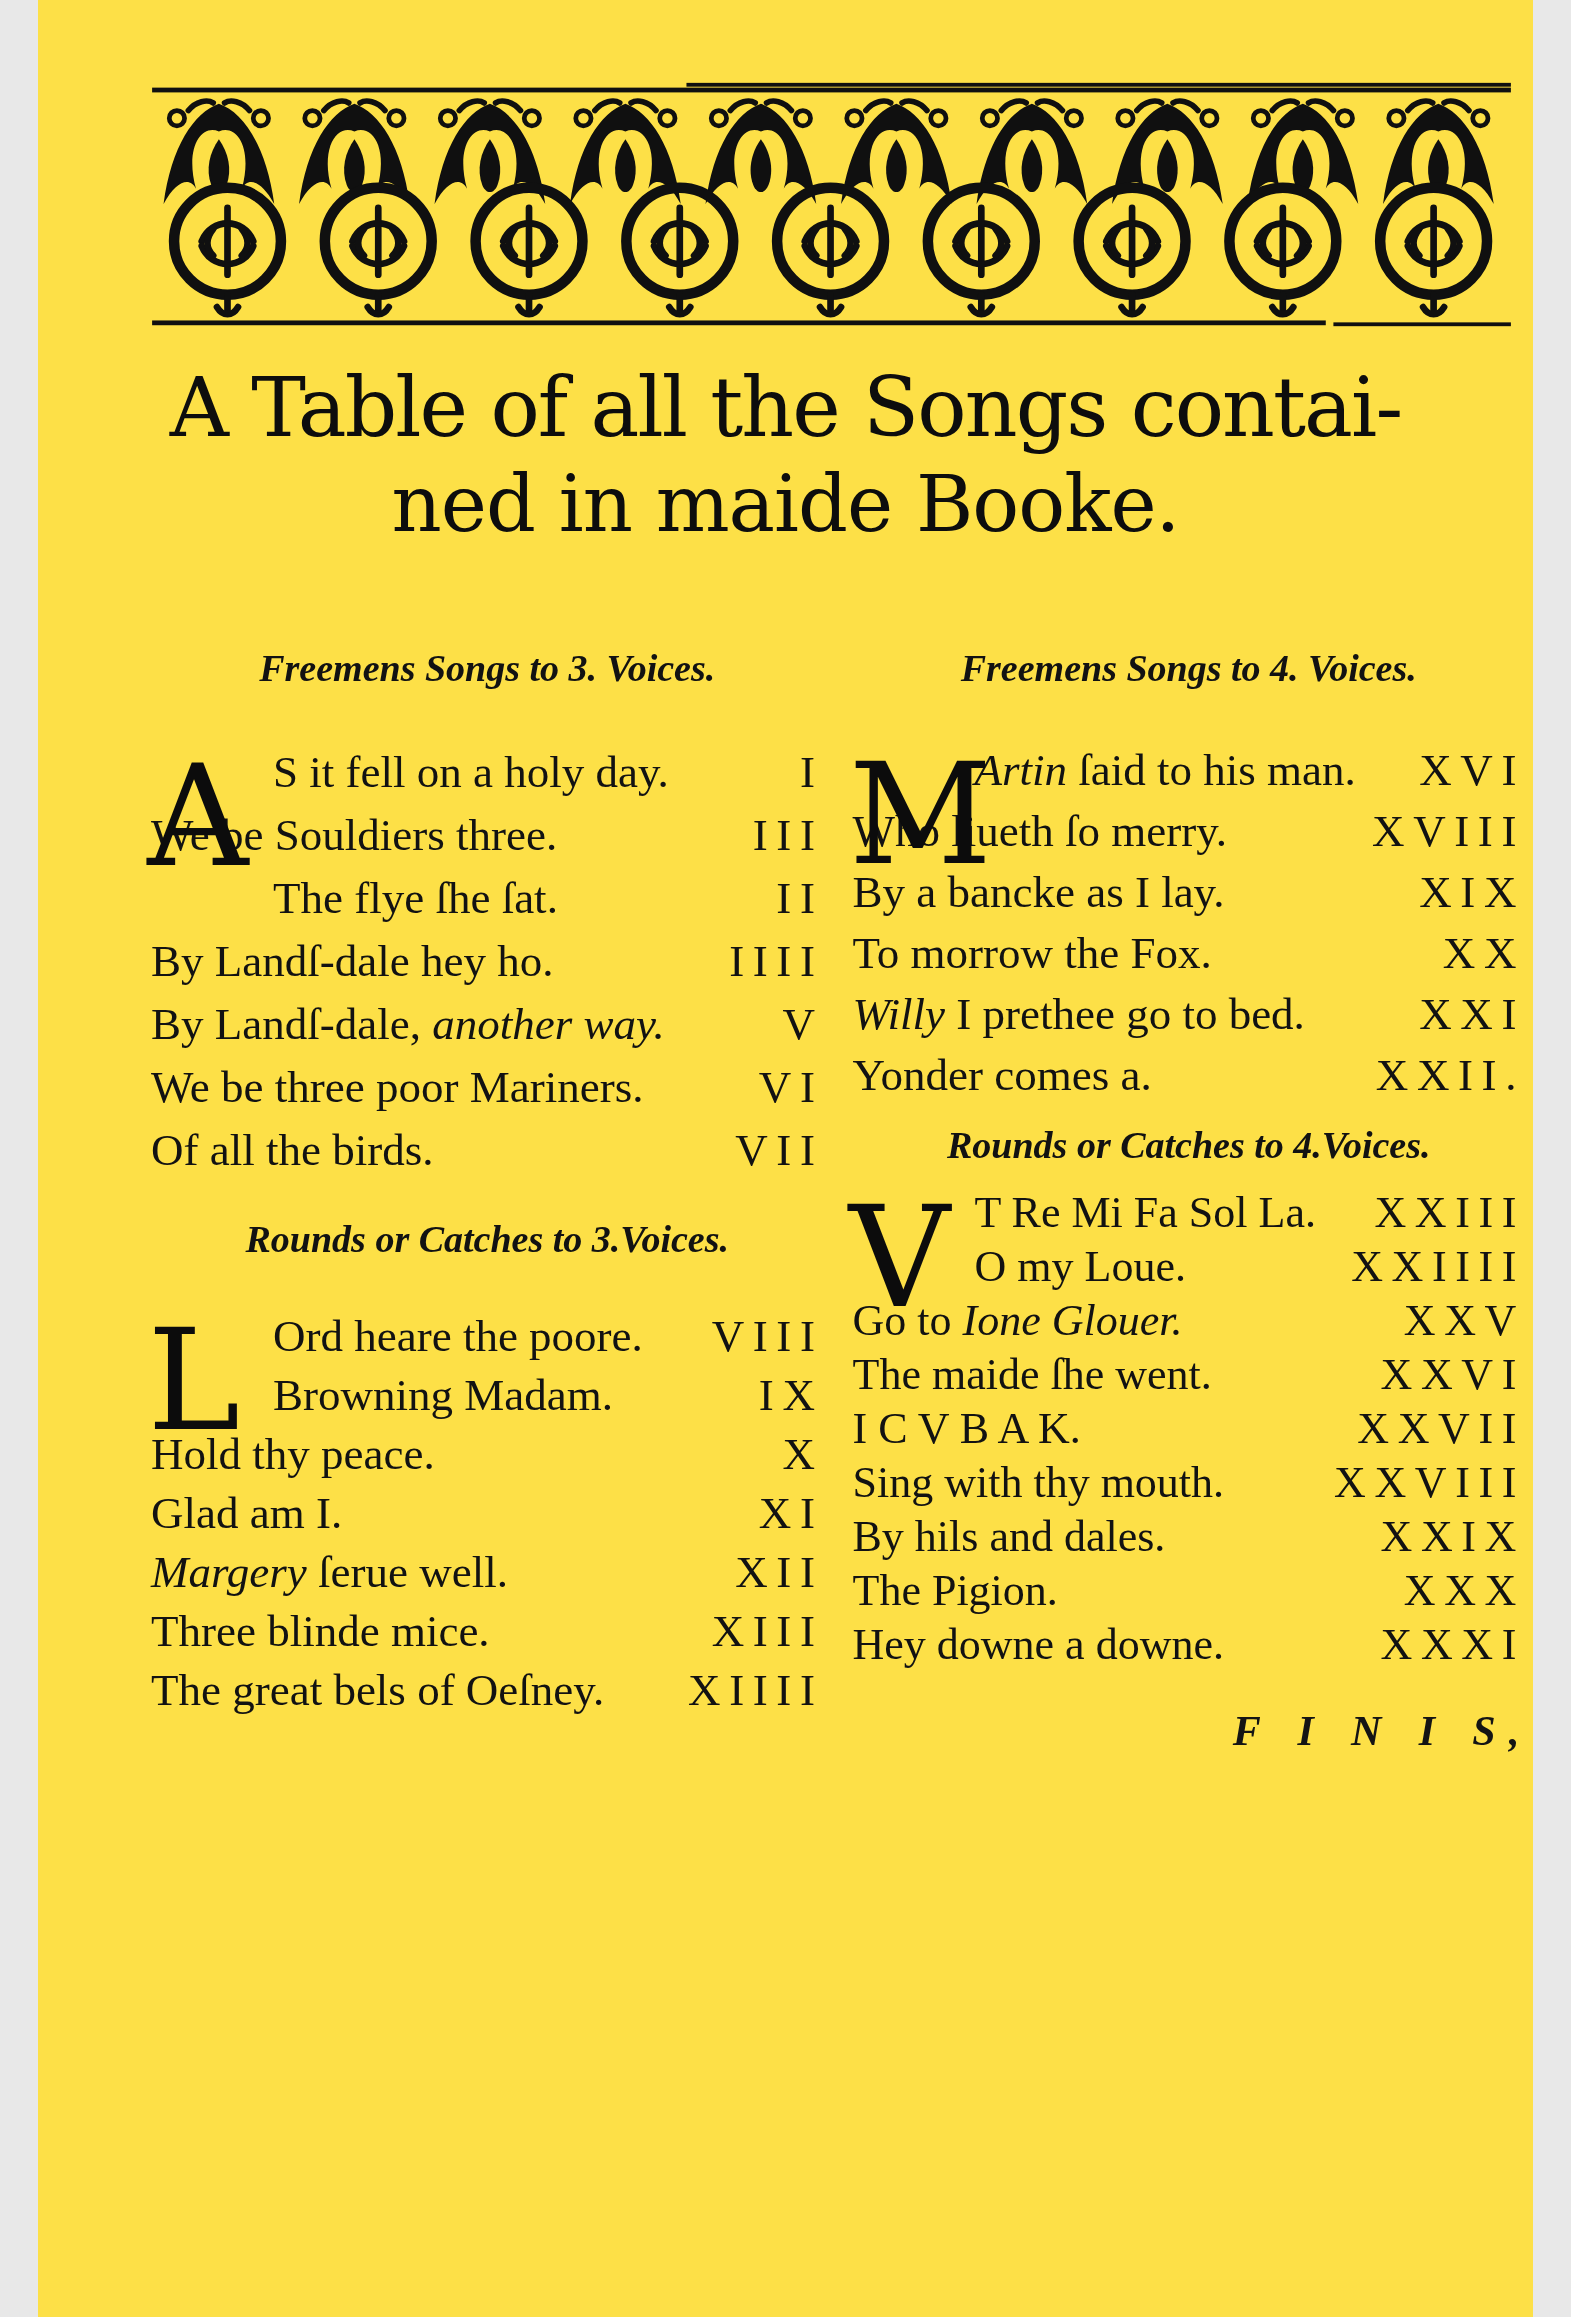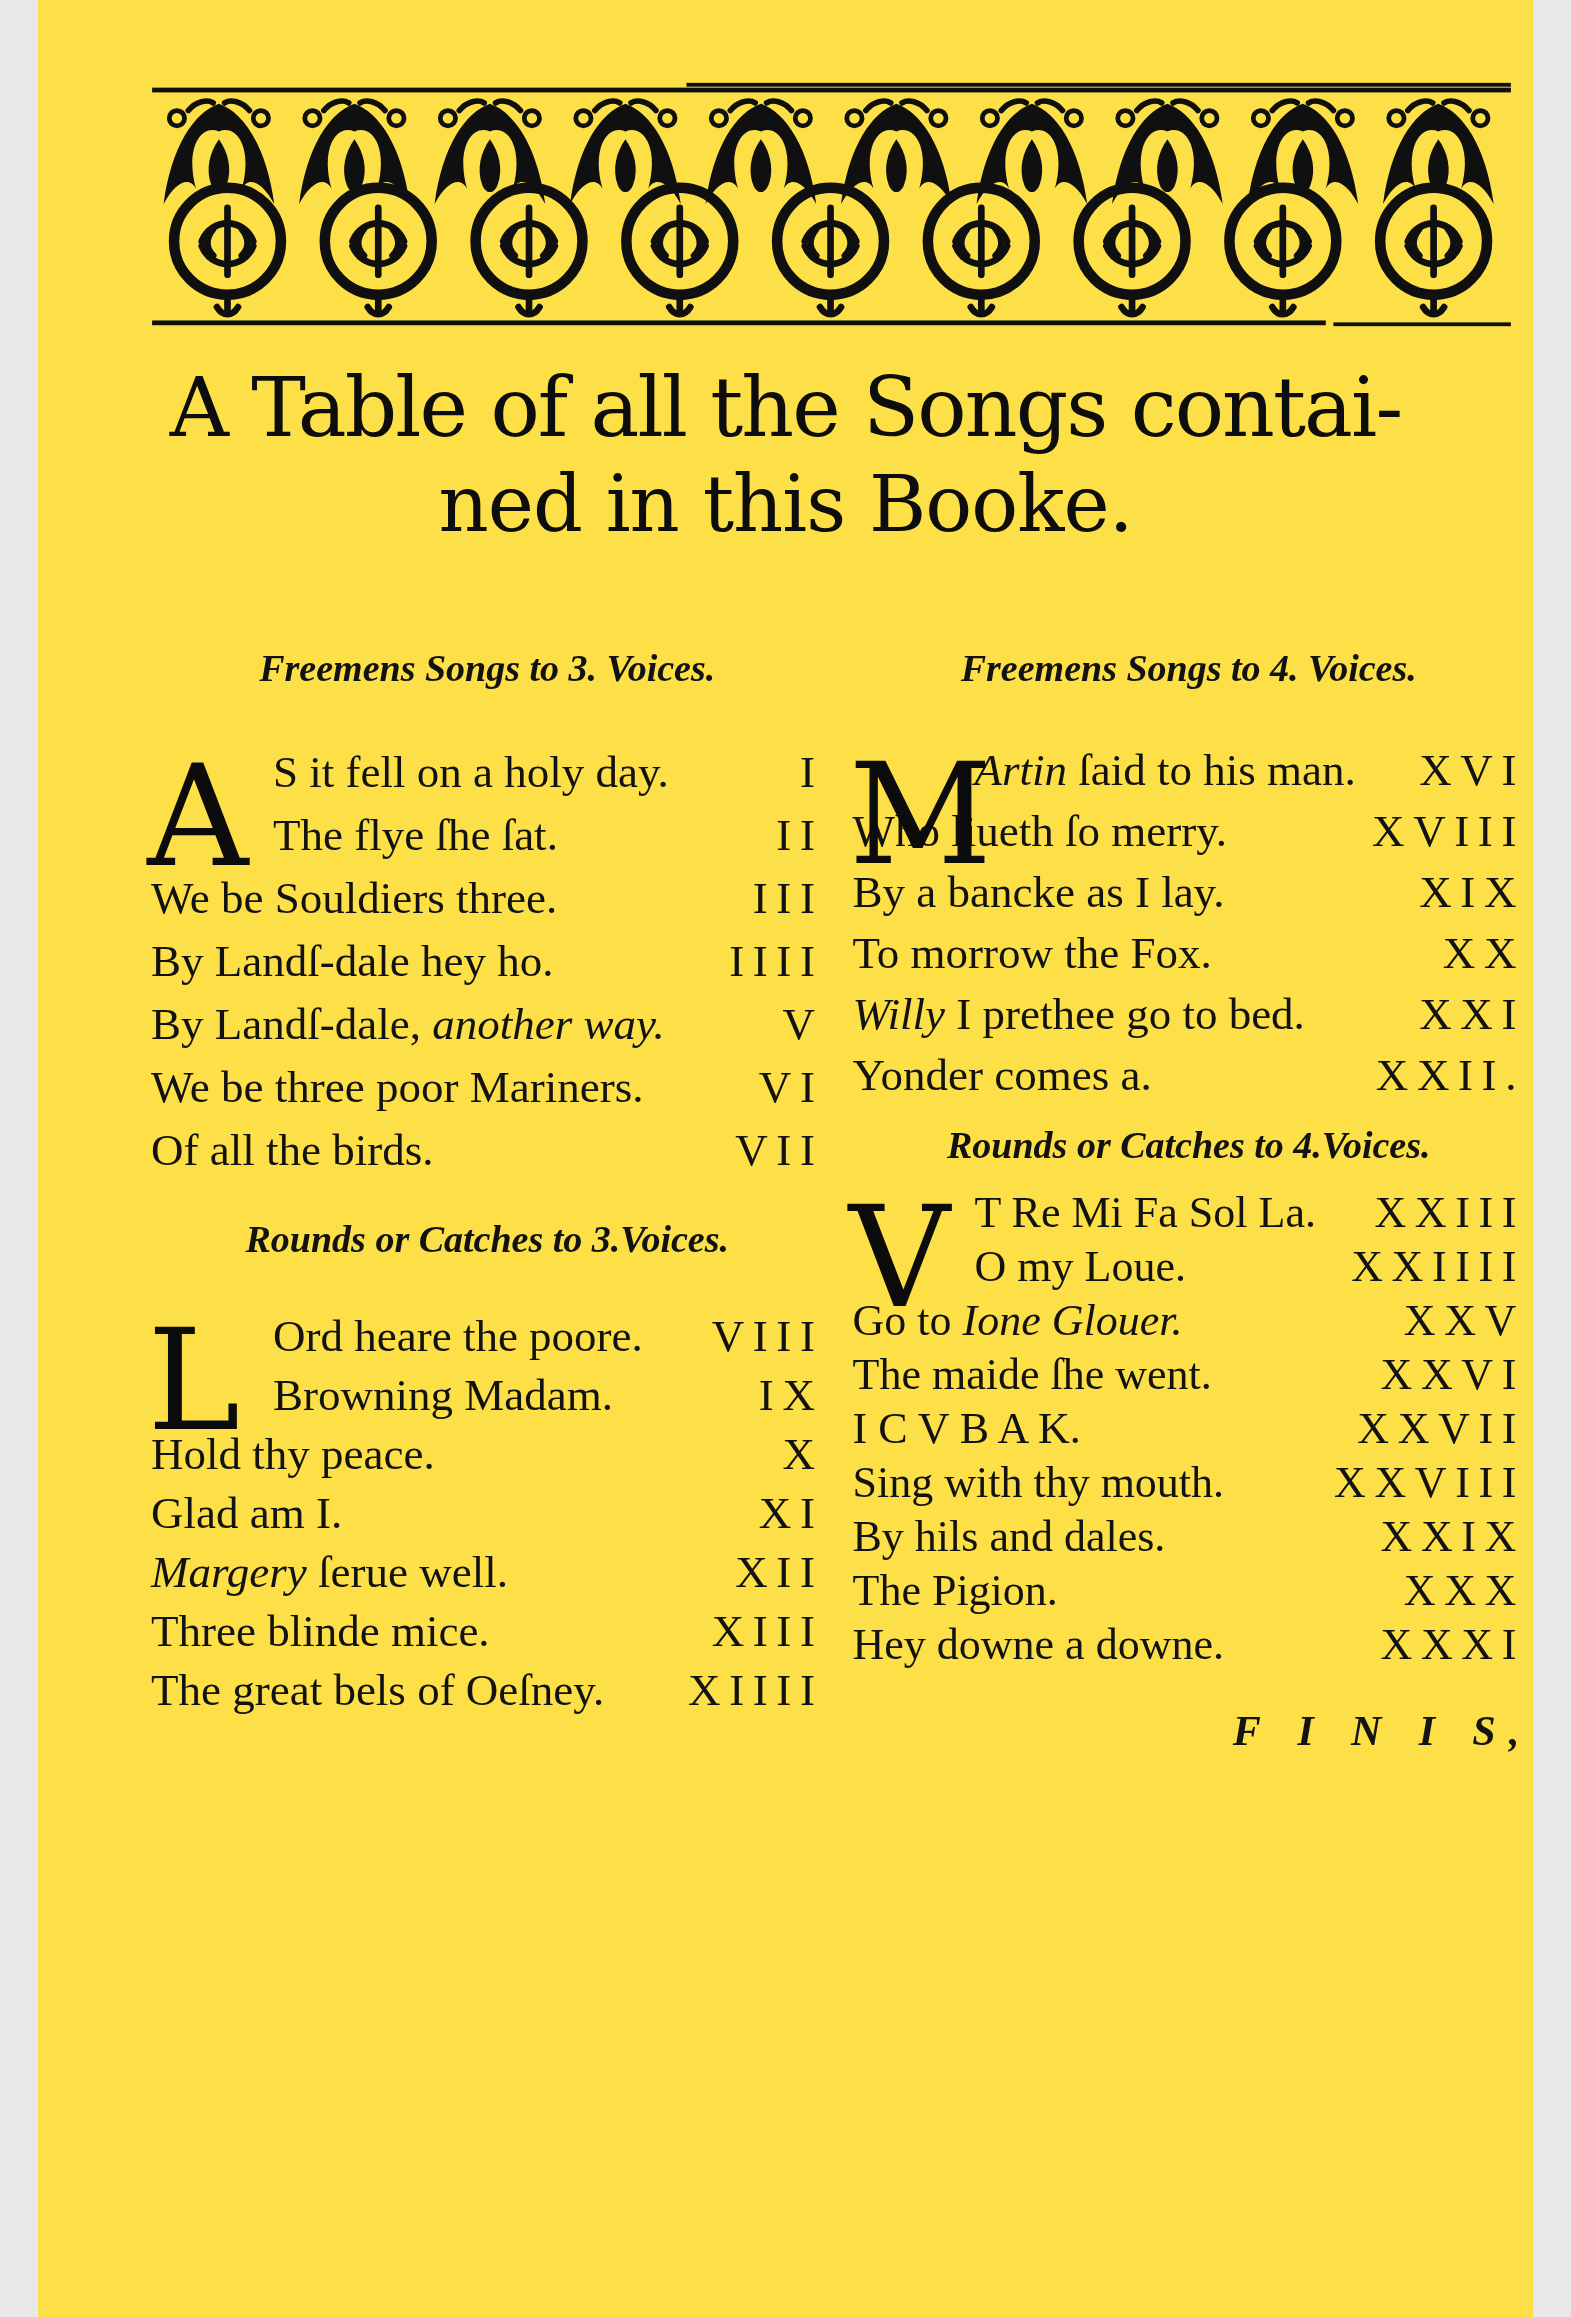--- a/index.html
+++ b/index.html
@@ -105,43 +105,43 @@
       <use href="#md" x="794" y="104"></use>
     <use href="#md" x="952" y="104"></use>
       <use href="#md" x="1110" y="104"></use>
       <use href="#md" x="1268" y="104"></use>
     <rect class="f" x="0" y="252" width="1230" height="5"></rect>
     <rect class="f" x="1238" y="254" width="186" height="4"></rect>
   </svg>
 
   <div class="title">
     <div class="title-line1">A Table of all the Songs contai-</div>
-    <div class="title-line2">ned in this Booke.</div>
+    <div class="title-line2">ned in maide Booke.</div>
   </div>
 
   <div class="columns">
 
     <div class="col col-left">
       <section>
         <h2 class="sec-h sec-h1">Freemens Songs to 3. Voices.</h2>
         <div class="song-list list-a">
           <span class="dropcap">A</span>
         <div class="song-row indent">
     <span class="song-title"><span class="t1">S it fell on a holy day.</span><span class="it"></span><span class="t2"></span></span>
     <span class="song-num">I</span>
   </div>
+            <div class="song-row">
+    <span class="song-title"><span class="t1">We be Souldiers three.</span><span class="it"></span><span class="t2"></span></span>
+    <span class="song-num">III</span>
+  </div>
             <div class="song-row indent">
     <span class="song-title"><span class="t1">The flye ſhe ſat.</span><span class="it"></span><span class="t2"></span></span>
     <span class="song-num">II</span>
   </div>
             <div class="song-row">
-    <span class="song-title"><span class="t1">We be Souldiers three.</span><span class="it"></span><span class="t2"></span></span>
-    <span class="song-num">III</span>
-  </div>
-            <div class="song-row">
     <span class="song-title"><span class="t1">By Landſ-dale hey ho.</span><span class="it"></span><span class="t2"></span></span>
     <span class="song-num">IIII</span>
   </div>
             <div class="song-row">
     <span class="song-title"><span class="t1">By Landſ-dale, </span><span class="it">another way.</span><span class="t2"></span></span>
     <span class="song-num">V</span>
   </div>
             <div class="song-row">
     <span class="song-title"><span class="t1">We be three poor Mariners.</span><span class="it"></span><span class="t2"></span></span>
     <span class="song-num">VI</span>

